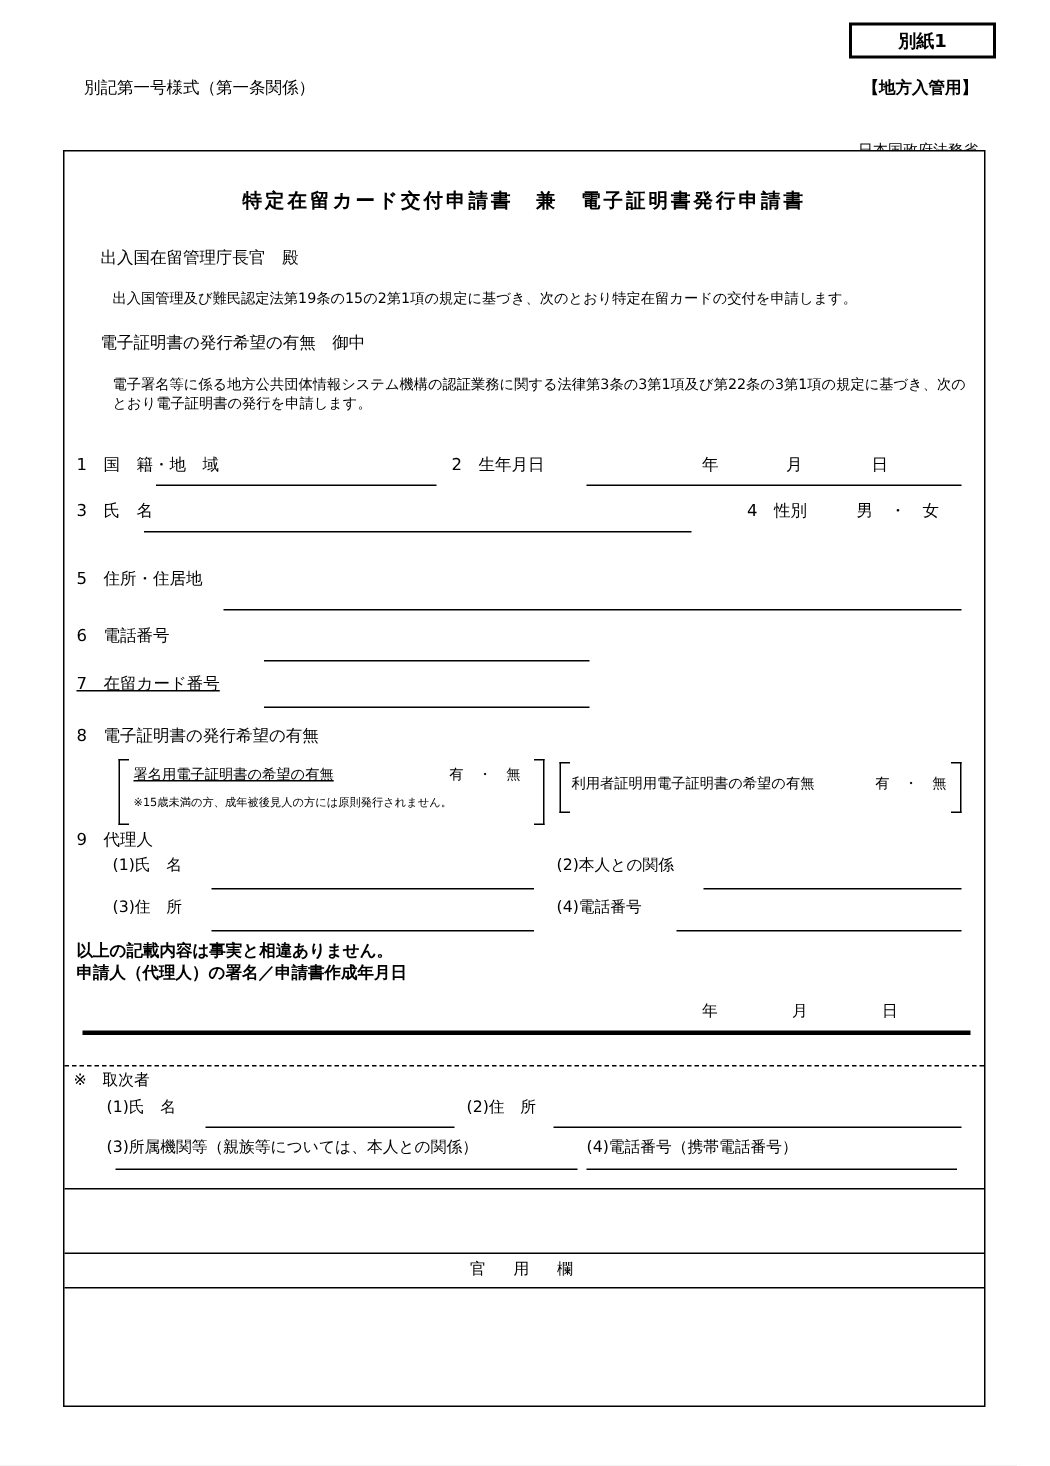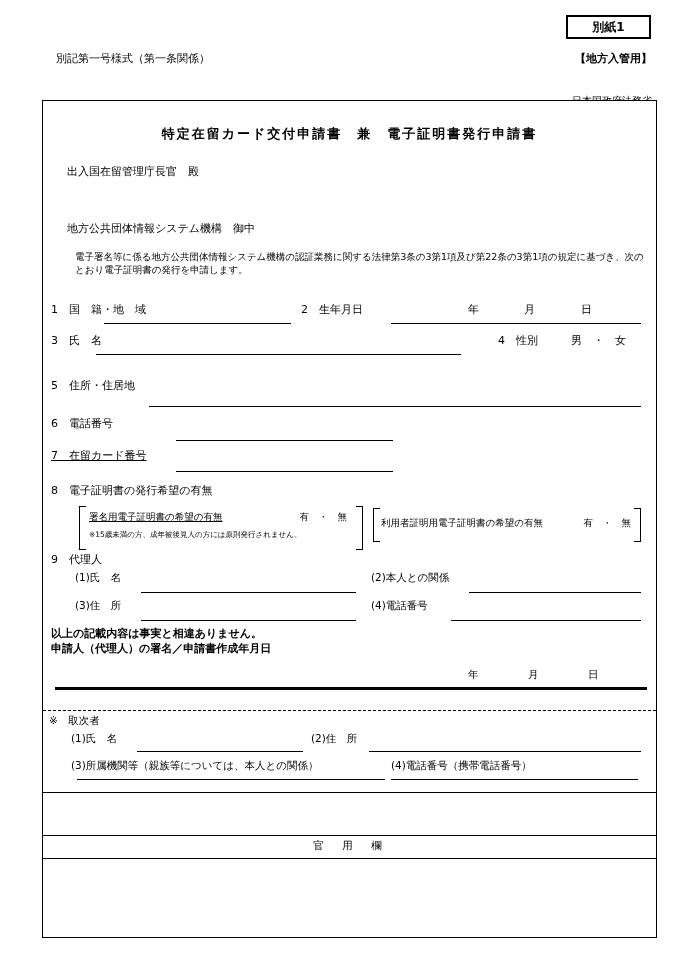--- a/index.html
+++ b/index.html
@@ -5,21 +5,21 @@
   * { margin:0; padding:0; box-sizing:border-box; }
   html,body { background:#e8e8e8; }
   body { font-family:"DejaVu Sans","Liberation Sans",sans-serif; color:#000; }
   .page { position:relative; width:700px; height:977px; background:#ffffff; overflow:hidden; margin:0; }
   .t  { position:absolute; white-space:nowrap; line-height:1.25; }
   .wrap { position:absolute; line-height:1.35; }
   .b  { font-weight:bold; }
   .fill-line { position:absolute; height:0; border-bottom:1px solid #000; }
   .hline { position:absolute; left:0; width:100%; border-top:1px solid #000; }
   .form-box { position:absolute; left:42px; top:100px; width:615px; height:838px; border:1.5px solid #000; background:#fff; }
-  .attach-box { position:absolute; left:566px; top:15px; width:85px; height:24px; border:2px solid #000;
+  .attach-box { position:absolute; left:566px; top:15px; width:98px; height:24px; border:2px solid #000;
                 display:flex; align-items:center; justify-content:center; font-weight:bold; font-size:12px; }
   .title { position:absolute; top:24px; left:0; width:100%; text-align:center; font-weight:bold;
            font-size:13px; letter-spacing:2px; }
   .bracket { position:absolute; }
   .bracket::before, .bracket::after { content:""; position:absolute; top:0; bottom:0; width:6px; }
   .bracket::before { left:0;  border-left:1px solid #000;  border-top:1px solid #000; border-bottom:1px solid #000; }
   .bracket::after  { right:0; border-right:1px solid #000; border-top:1px solid #000; border-bottom:1px solid #000; }
   .thick-line { position:absolute; background:#000; }
   .dashed { position:absolute; left:0; width:100%; border-top:1.5px dashed #000; }
   .center-label { position:absolute; left:0; width:100%; text-align:center; font-size:10.5px; letter-spacing:4px; }
@@ -35,22 +35,23 @@
   <span class="t" style="left:56px;top:52px;font-size:11px;">別記第一号様式（第一条関係）</span>
   <span class="t b" style="right:48px;top:52px;font-size:11px;">【地方入管用】</span>
   <span class="t" style="right:48px;top:78px;font-size:10px;margin-top:17px;">日本国政府法務省</span>
 
   <div class="form-box">
 
     <div class="title">特定在留カード交付申請書　兼　電子証明書発行申請書</div>
 
     <span class="t" style="left:24px;top:64px;font-size:11px;">出入国在留管理庁長官　殿</span>
 
+    <div class="wrap" style="left:32px;top:93px;width:572px;font-size:9.5px;">出入国管理及び難民認定法第19条の15の2第1項の規定に基づき、次のとおり特定在留カードの交付を申請します。</div>
 
-    <span class="t" style="left:24px;top:121px;font-size:11px;">地方公共団体情報システム機構　御中</span>
+    <span class="t" style="left:24px;top:121px;font-size:11px;">電子証明書の発行希望の有無　御中</span>
 
     <div class="wrap" style="left:32px;top:150px;width:578px;font-size:9.5px;">電子署名等に係る地方公共団体情報システム機構の認証業務に関する法律第3条の3第1項及び第22条の3第1項の規定に基づき、次のとおり電子証明書の発行を申請します。</div>
 
     <span class="t" style="left:8px;top:202px;font-size:11px;">1　国　籍・地　域</span>
     <div class="fill-line" style="left:61px;top:222px;width:187px;"></div>
     <span class="t" style="left:258px;top:202px;font-size:11px;">2　生年月日</span>
     <div class="fill-line" style="left:348px;top:222px;width:250px;"></div>
     <span class="t" style="left:425px;top:202px;font-size:11px;">年</span>
     <span class="t" style="left:481px;top:202px;font-size:11px;">月</span>
     <span class="t" style="left:538px;top:202px;font-size:11px;">日</span>

